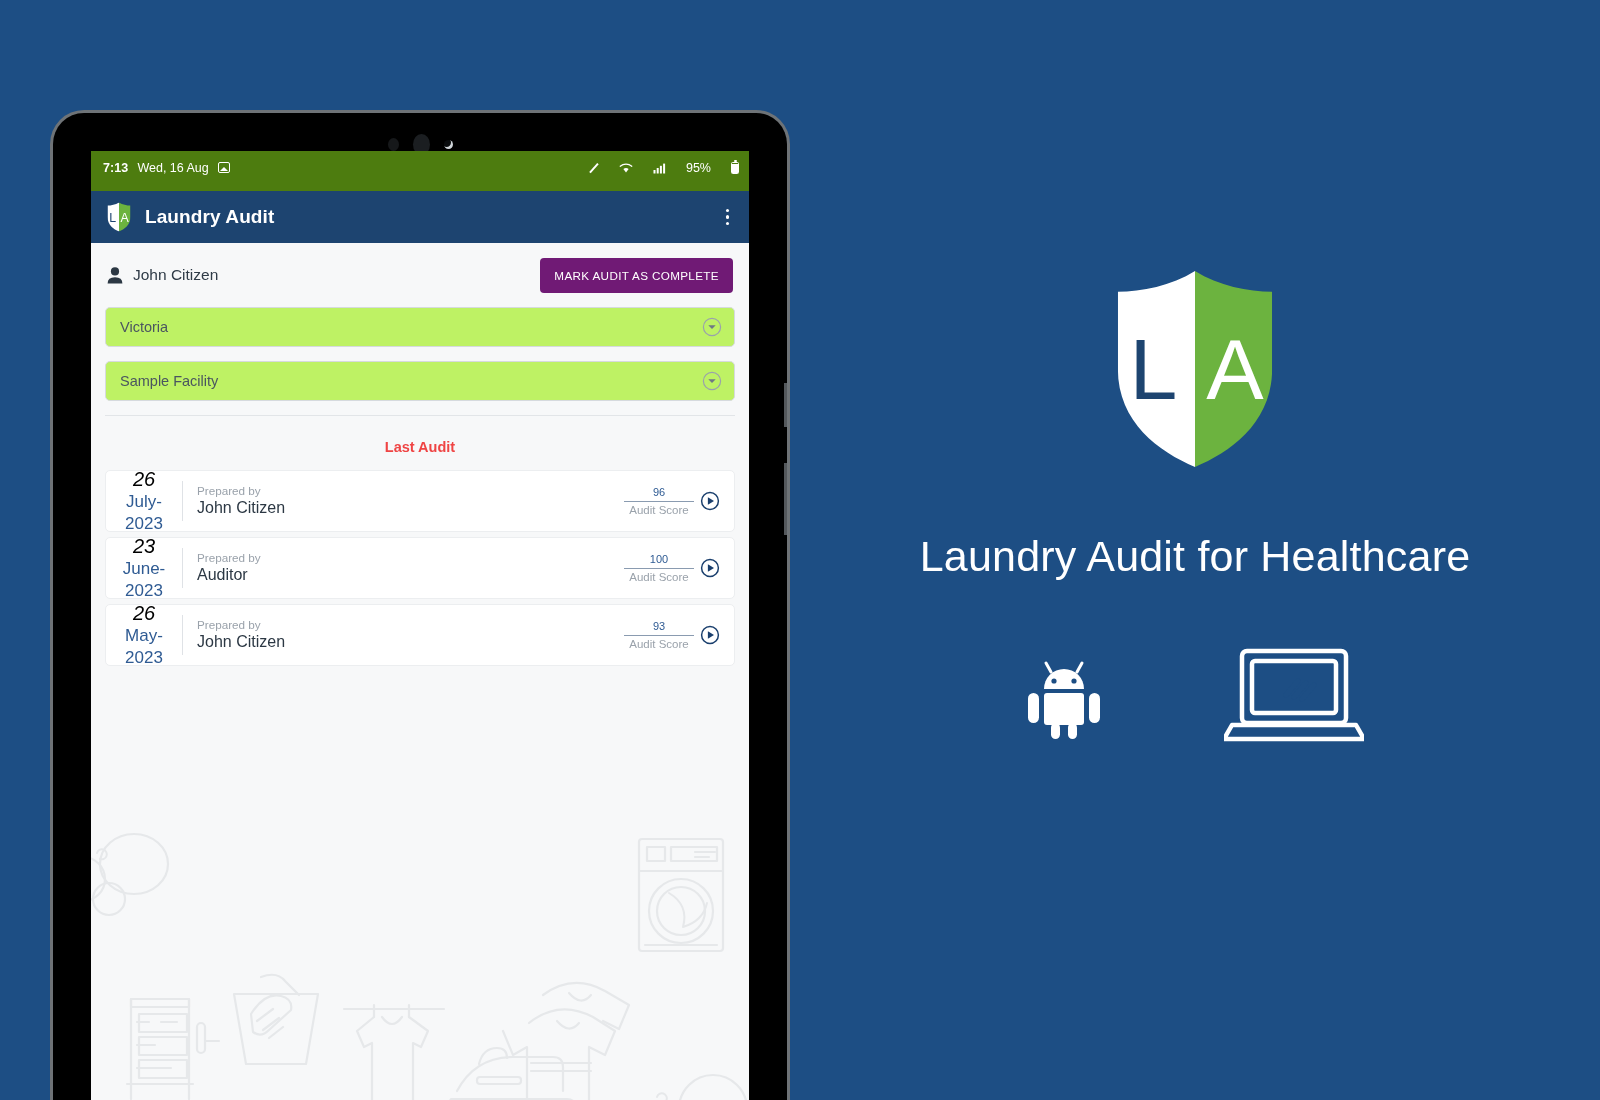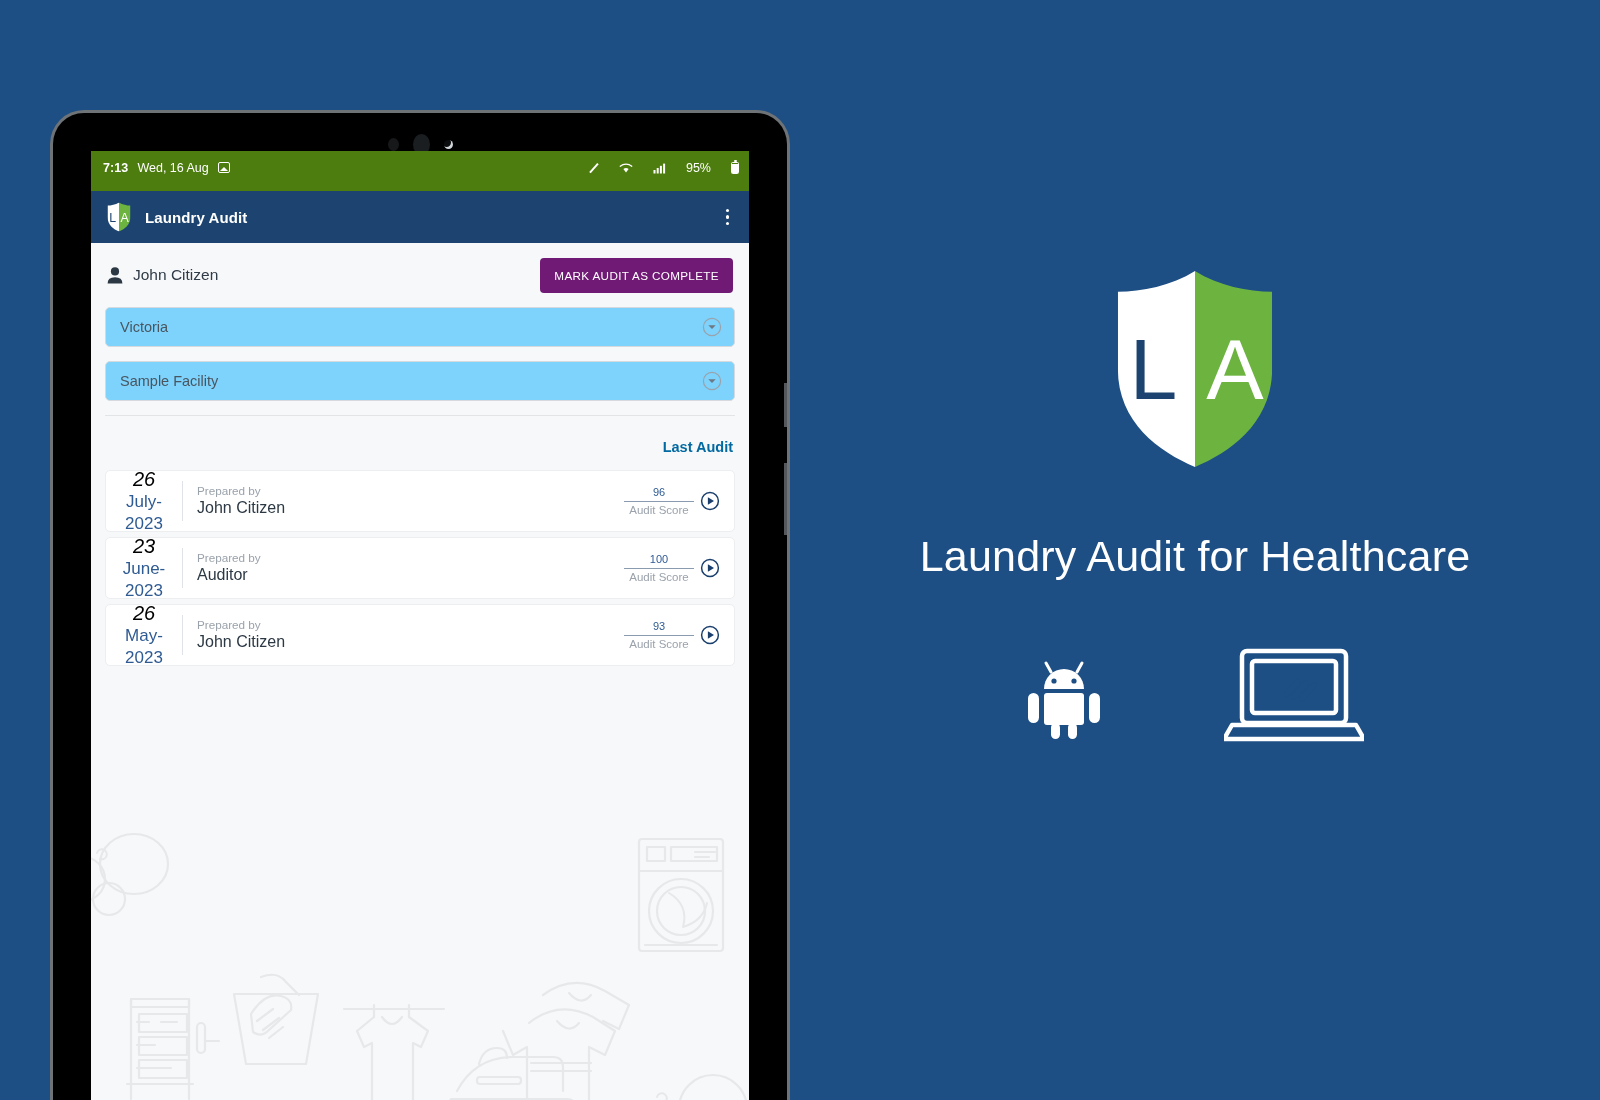--- a/index.html
+++ b/index.html
@@ -140,21 +140,21 @@
   
   .app-bar {
     height: 52px;
     background: #1d4470;
     display: flex;
     align-items: center;
     padding: 0 16px 0 14px;
   }
   .app-bar-title {
     color: #ffffff;
-    font-size: 15px;
+    font-size: 19px;
     font-weight: bold;
     margin-left: 12px;
     letter-spacing: .1px;
   }
   .kebab {
     margin-left: auto;
     display: flex;
     flex-direction: column;
     gap: 3px;
     padding: 6px 4px;
@@ -212,21 +212,21 @@
     padding: 11px 14px;
     border: none;
     border-radius: 4px;
     font-family: "Liberation Sans", sans-serif;
     cursor: pointer;
     white-space: nowrap;
   }
 
   .select-field {
     height: 40px;
-    background: #7dd3fc;
+    background: #bef264;
     border: 1px solid #d6dade;
     border-radius: 5px;
     display: flex;
     align-items: center;
     padding: 0 12px 0 14px;
     margin-bottom: 14px;
     cursor: pointer;
   }
   .select-value {
     font-size: 14.5px;
@@ -234,25 +234,25 @@
   }
   .select-caret { margin-left: auto; width: 20px; height: 20px; }
 
   .divider-line {
     height: 1px;
     background: #e2e5e8;
     margin: 4px 0 0 0;
   }
 
   .last-audit-title {
-    text-align: right;
-    color: #0369a1;
+    text-align: center;
+    color: #ef4444;
     font-weight: bold;
     font-size: 14.5px;
-    padding: 23px 16px 15px;
+    padding: 23px 0 15px;
     position: relative;
     z-index: 2;
   }
 
   
   .cards { position: relative; z-index: 2; padding: 0 14px; }
 
   .audit-card {
     background: #ffffff;
     border: 1px solid #eceef0;

